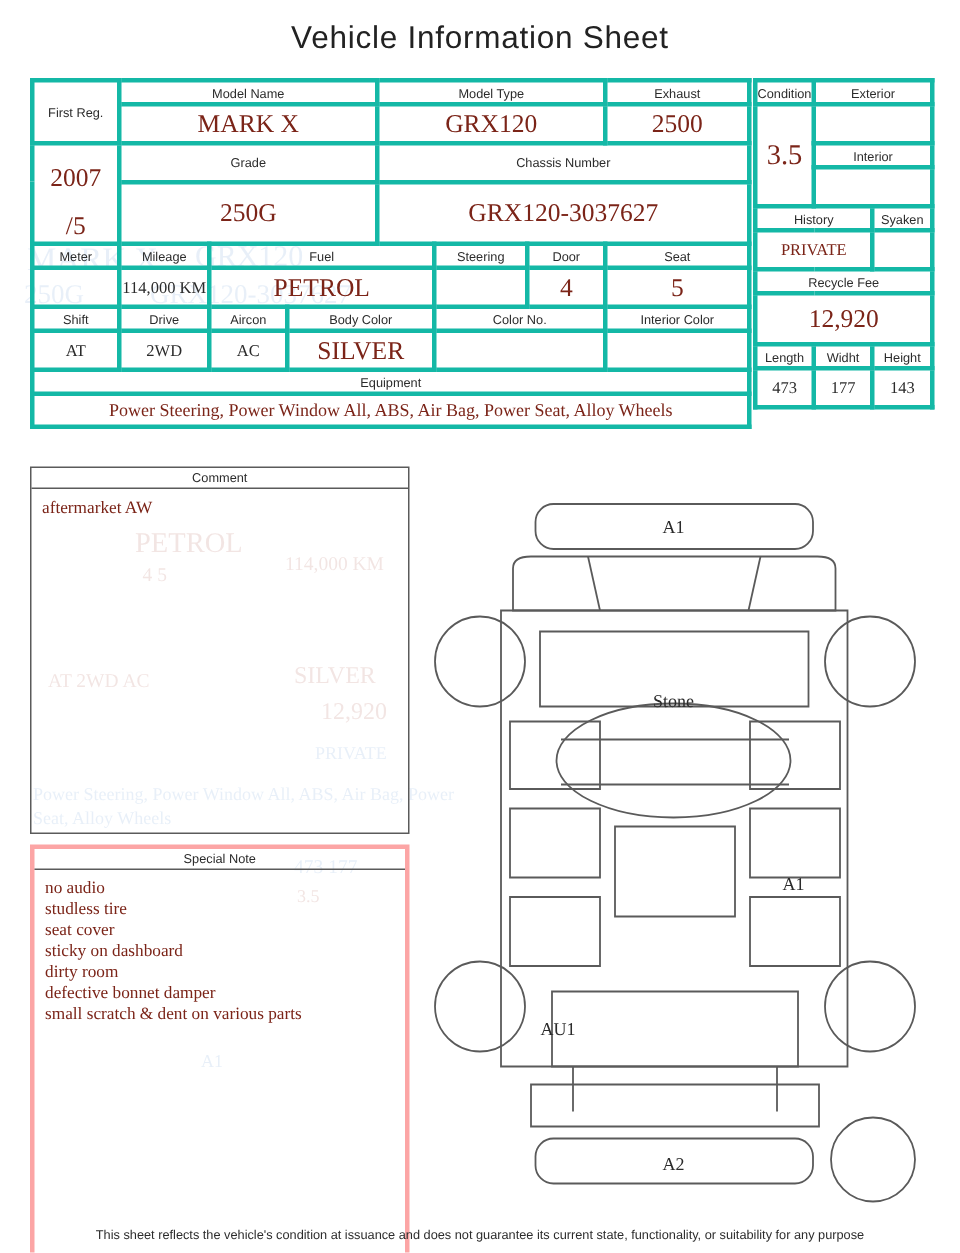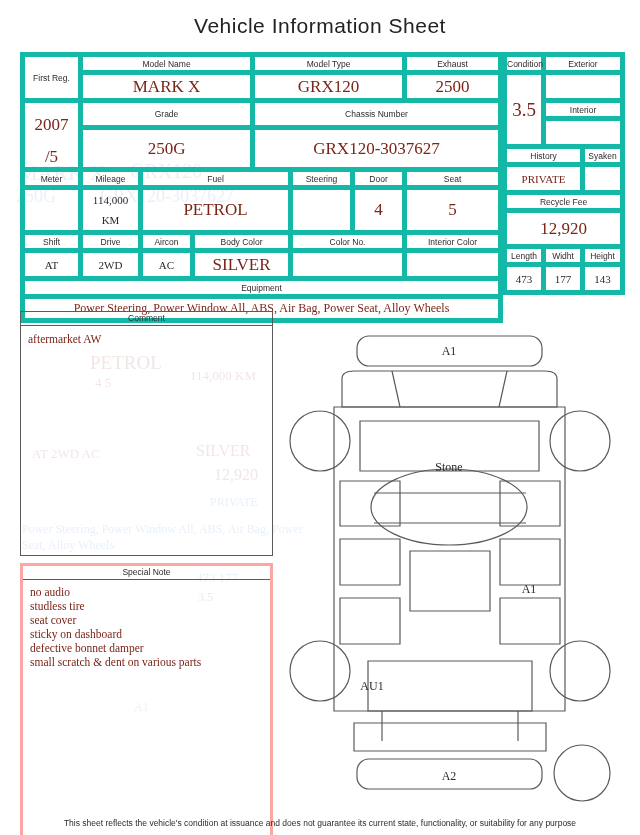--- a/index.html
+++ b/index.html
@@ -29,21 +29,21 @@
     padding-top: 14px;
     padding-bottom: 10px;
     font-weight: normal;
   }
   
   .tbl {
     border-collapse: collapse;
     table-layout: fixed;
   }
   .tbl td {
-    border: 5px solid #14b8a6;
+    border: 3px solid #14b8a6;
     padding: 0;
     vertical-align: middle;
     text-align: center;
   }
   .lbl {
     font-size: 8.5px;
     color: #2b2b2b;
     line-height: 12px;
     height: 13px;
     font-family: "Liberation Sans", sans-serif;
@@ -353,20 +353,21 @@
       <div class="boxbody">aftermarket AW</div>
     </div>
 
     <div class="special-box">
       <div class="boxhdr">Special Note</div>
       <div class="boxbody">
         <div>no audio</div>
         <div>studless tire</div>
         <div>seat cover</div>
         <div>sticky on dashboard</div>
+        <div>dirty room</div>
         <div>defective bonnet damper</div>
         <div>small scratch &amp; dent on various parts</div>
       </div>
     </div>
 
     <div class="diagram">
       <svg width="338" height="502" viewBox="0 0 338 502" xmlns="http://www.w3.org/2000/svg">
         <g fill="none" stroke="#5a5a5a" stroke-width="1.2">
 
           <rect x="75" y="25" width="185" height="30" rx="12"></rect>

